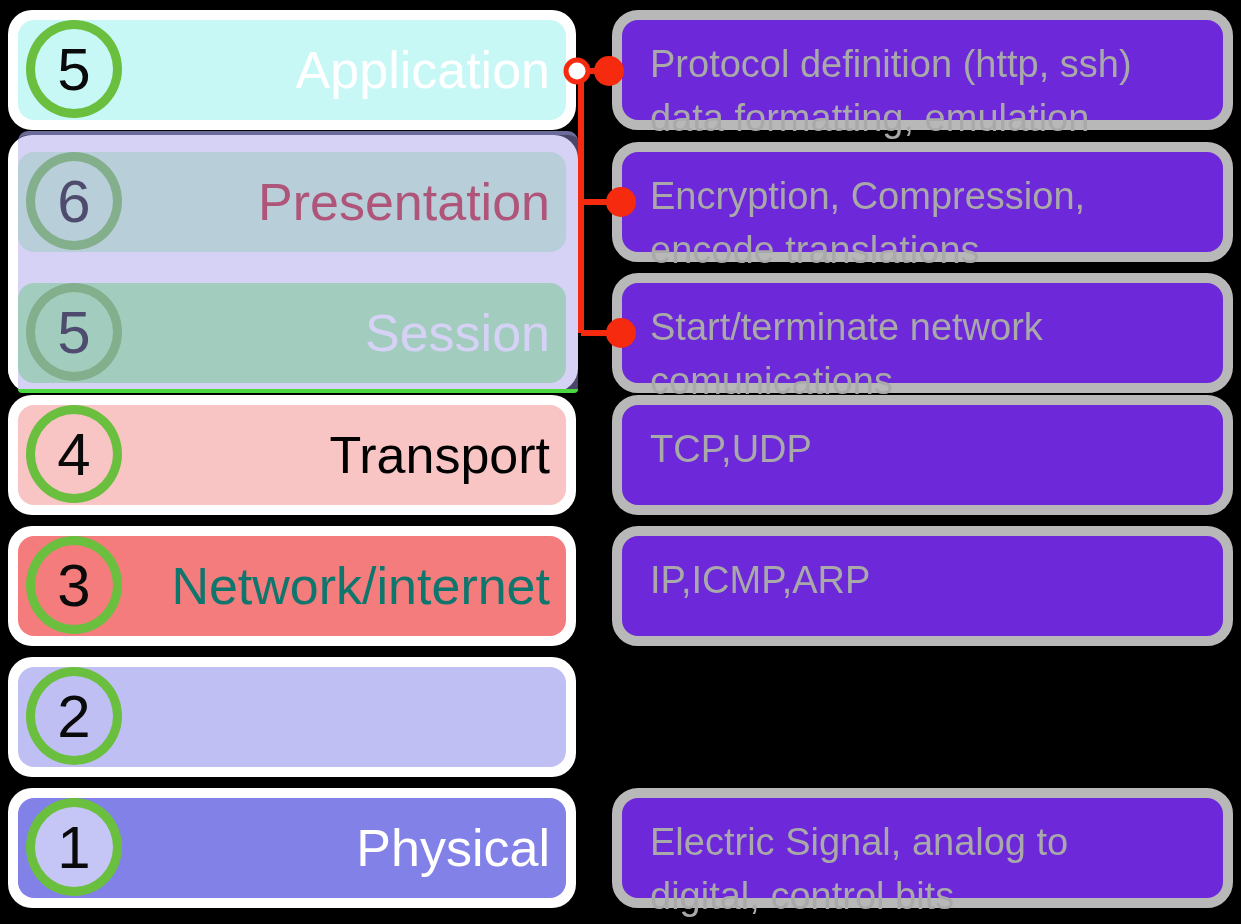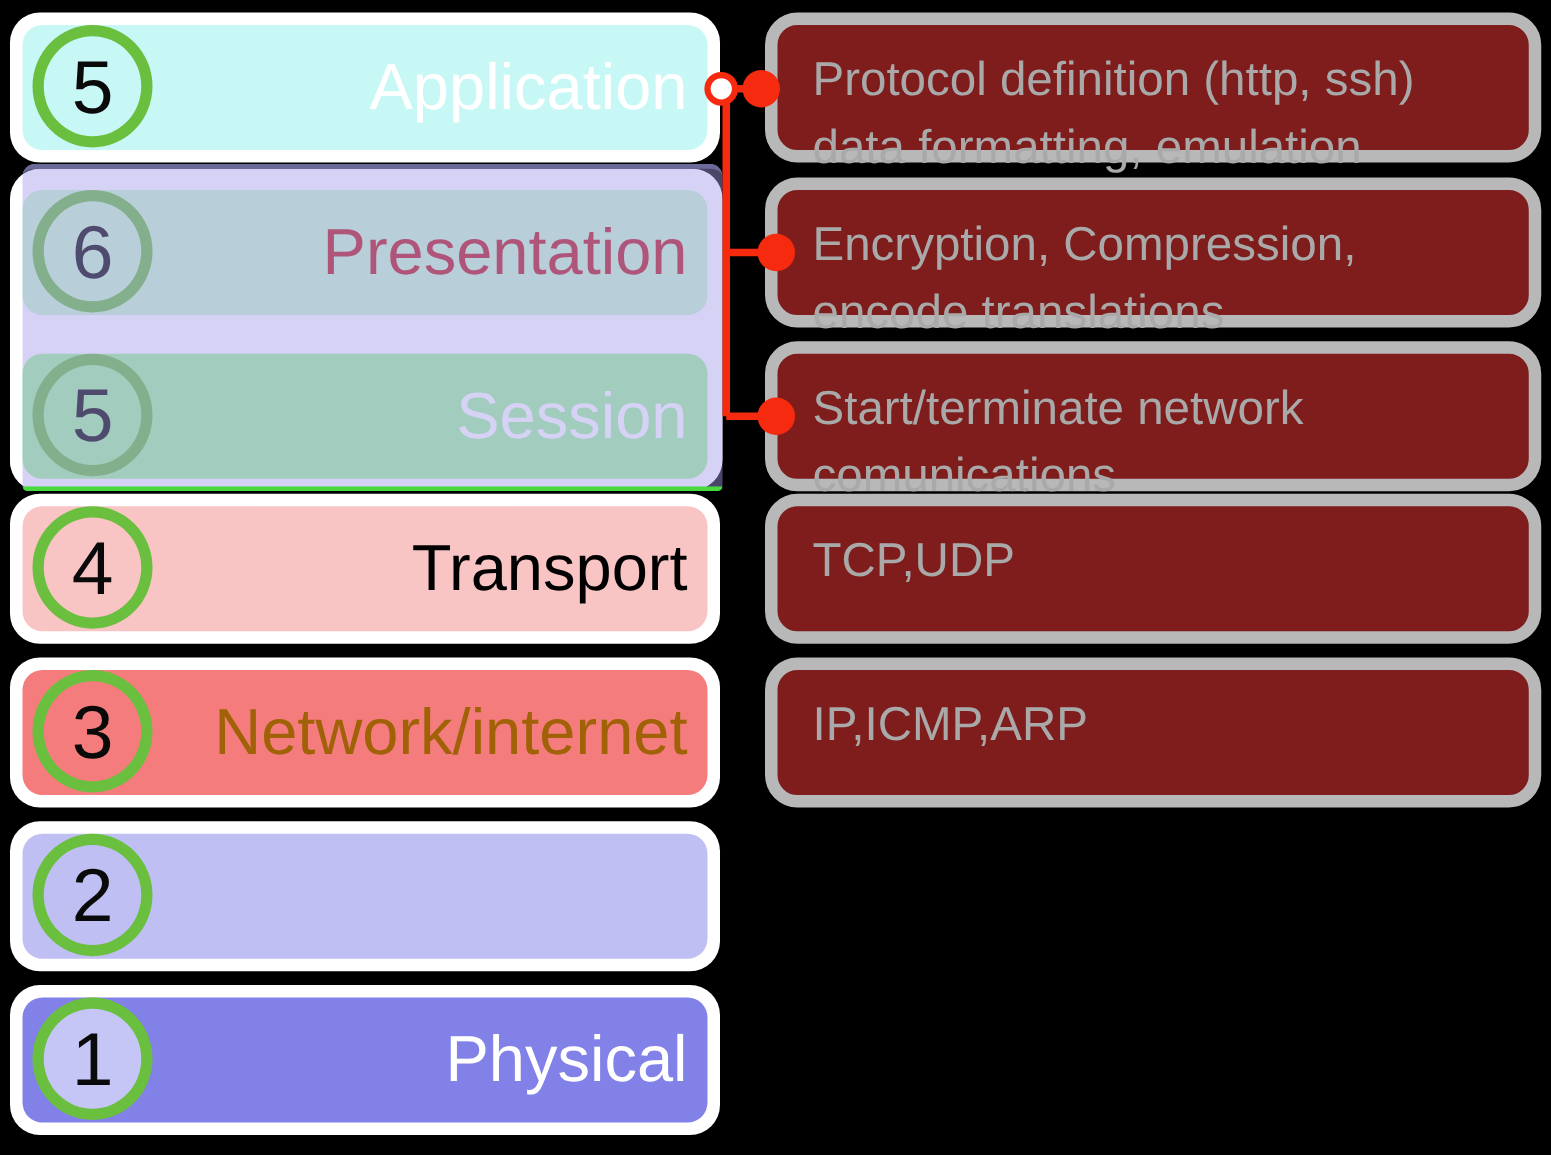--- a/index.html
+++ b/index.html
@@ -37,21 +37,21 @@
     background:var(--overlay-fill);
     border-top:4px solid var(--overlay-top);
     border-bottom:4px solid var(--overlay-green);
     border-radius:10px 10px 4px 4px;
     z-index:5; pointer-events:none;
   }
   
   .rrow {
     position:absolute; left:612px; width:621px; height:120px;
     box-sizing:border-box;
-    background:#7f1d1d; border:10px solid var(--gray-border); border-radius:26px;
+    background:#6d28d9; border:10px solid var(--gray-border); border-radius:26px;
     z-index:2;
   }
   .rtext {
     padding:18px 8px 0 28px;
     font-size:38px; line-height:1.42; color:var(--gray-text);
     white-space:pre-line;
   }
   
   .p0 { top:10px; }  .p1 { top:142px; } .p2 { top:273px; }
   .p3 { top:395px; } .p4 { top:526px; } .p5 { top:657px; } .p6 { top:788px; }
@@ -95,21 +95,21 @@
       <span class="lnum" style="color: rgb(10, 10, 10);">4</span>
     </div>
     <div class="llabel" style="color: #000000;">Transport</div>
   </div>
 
   <div class="lrow p4 outlined" style="--fill: #f57c7c; --cfill: #f57c7c; --stroke: #6abf3e;">
     <div class="lfill"></div>
     <div class="lcircle">
       <span class="lnum" style="color: rgb(10, 10, 10);">3</span>
     </div>
-    <div class="llabel" style="color: #a16207;">Network/internet</div>
+    <div class="llabel" style="color: #0f766e;">Network/internet</div>
   </div>
 
   <div class="lrow p5 outlined" style="--fill: #bfbff3; --cfill: #bfbff3; --stroke: #6abf3e;">
     <div class="lfill"></div>
     <div class="lcircle">
       <span class="lnum" style="color: rgb(10, 10, 10);">2</span>
     </div>
   </div>
 
   <div class="lrow p6 outlined" style="--fill: #8181e8; --cfill: #c6c6f6; --stroke: #6abf3e;">
@@ -133,20 +133,24 @@
   <div class="rrow p2">
     <div class="rtext">Start/terminate network
 comunications</div>
   </div>
   <div class="rrow p3">
     <div class="rtext">TCP,UDP</div>
   </div>
   <div class="rrow p4">
     <div class="rtext">IP,ICMP,ARP</div>
   </div>
+  <div class="rrow p6">
+    <div class="rtext">Electric Signal, analog to
+digital, control bits</div>
+  </div>
 
   <svg class="connector" width="1241" height="924" viewBox="0 0 1241 924">
     <line x1="581" y1="71" x2="581" y2="333" style="stroke:var(--red); stroke-width:6"></line>
     <line x1="577" y1="71" x2="606" y2="71" style="stroke:var(--red); stroke-width:6"></line>
     <line x1="581" y1="202" x2="616" y2="202" style="stroke:var(--red); stroke-width:6"></line>
     <line x1="581" y1="333" x2="616" y2="333" style="stroke:var(--red); stroke-width:6"></line>
     <circle cx="609" cy="71" r="15" style="fill:var(--red)"></circle>
     <circle cx="621" cy="202" r="15" style="fill:var(--red)"></circle>
     <circle cx="621" cy="333" r="15" style="fill:var(--red)"></circle>
     <circle cx="577" cy="71" r="11" style="fill:#ffffff; stroke:var(--red); stroke-width:5"></circle>

